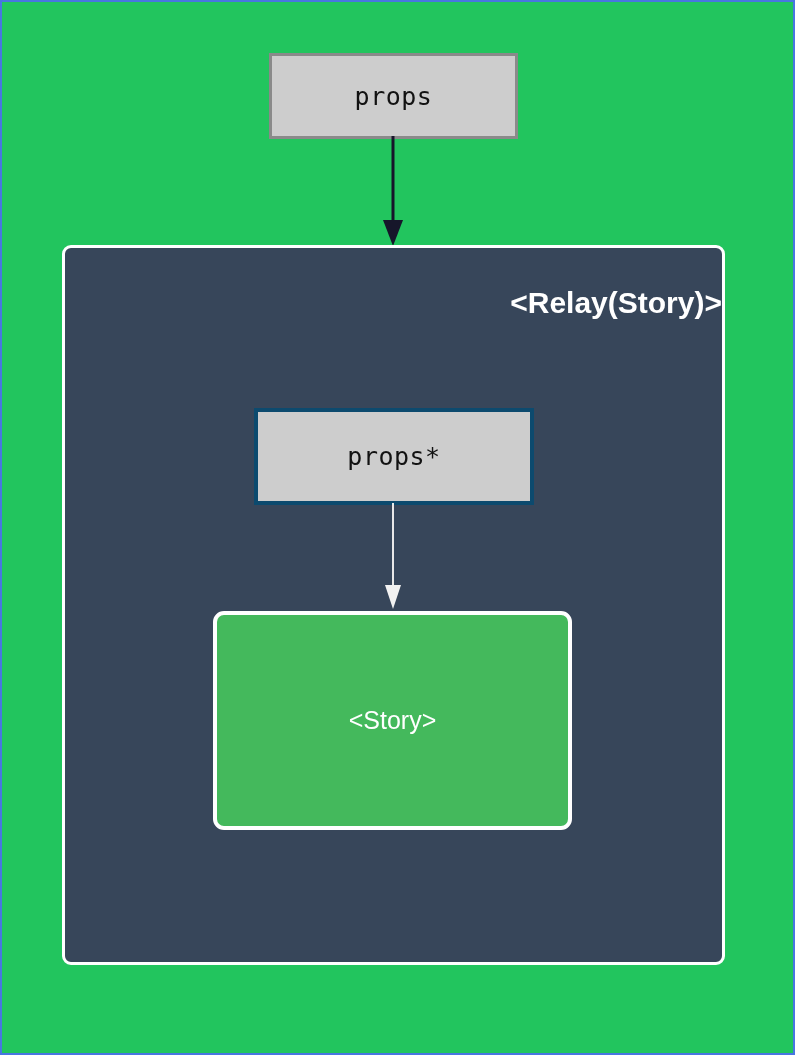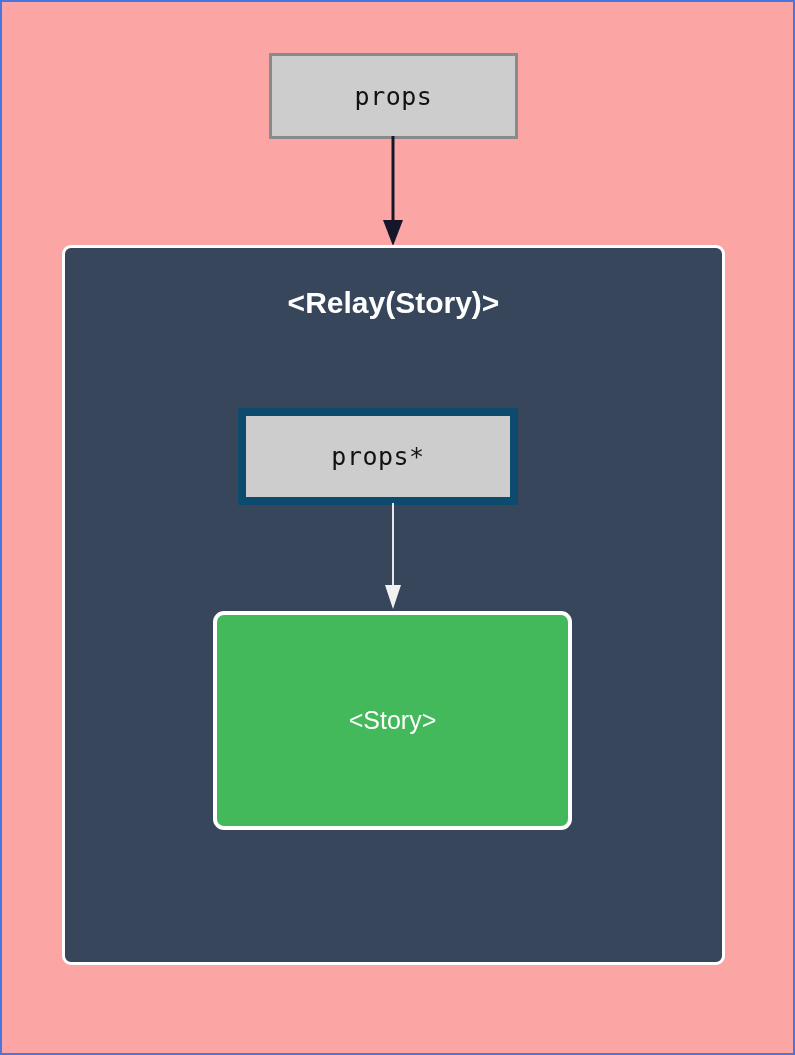--- a/index.html
+++ b/index.html
@@ -11,21 +11,21 @@
     height: 1055px;
     overflow: hidden;
     font-family: "Liberation Sans", sans-serif;
   }
 
   #diagram-canvas {
     position: relative;
     width: 795px;
     height: 1055px;
     box-sizing: border-box;
-    background: #fca5a5;
+    background: #22c55e;
     border: 2px solid #4876e0;
   }
 
   
   .props-box {
     position: absolute;
     box-sizing: border-box;
     background: #cdcdcd;
     display: flex;
     align-items: center;
@@ -43,45 +43,45 @@
   #props-outer {
     left: 267px;
     top: 51px;
     width: 249px;
     height: 86px;
     border: 3px solid #8a8a8a;
   }
 
   
   #props-inner {
-    left: 236px;
+    left: 252px;
     top: 406px;
     width: 280px;
     height: 97px;
-    border: 8px solid #0c4a6e;
+    border: 4px solid #0c4a6e;
   }
 
   
   #relay-container {
     position: absolute;
     left: 60px;
     top: 243px;
     width: 663px;
     height: 720px;
     box-sizing: border-box;
     background: #37465a;
     border: 3px solid #ffffff;
     border-radius: 9px;
   }
   #relay-title {
     position: absolute;
     left: 0;
     right: 0;
     top: 40px;
-    text-align: center;
+    text-align: right;
     color: #ffffff;
     font-family: "Liberation Sans", sans-serif;
     font-weight: bold;
     font-size: 30px;
     letter-spacing: 0px;
     line-height: 1;
   }
 
   
   #story-box {

